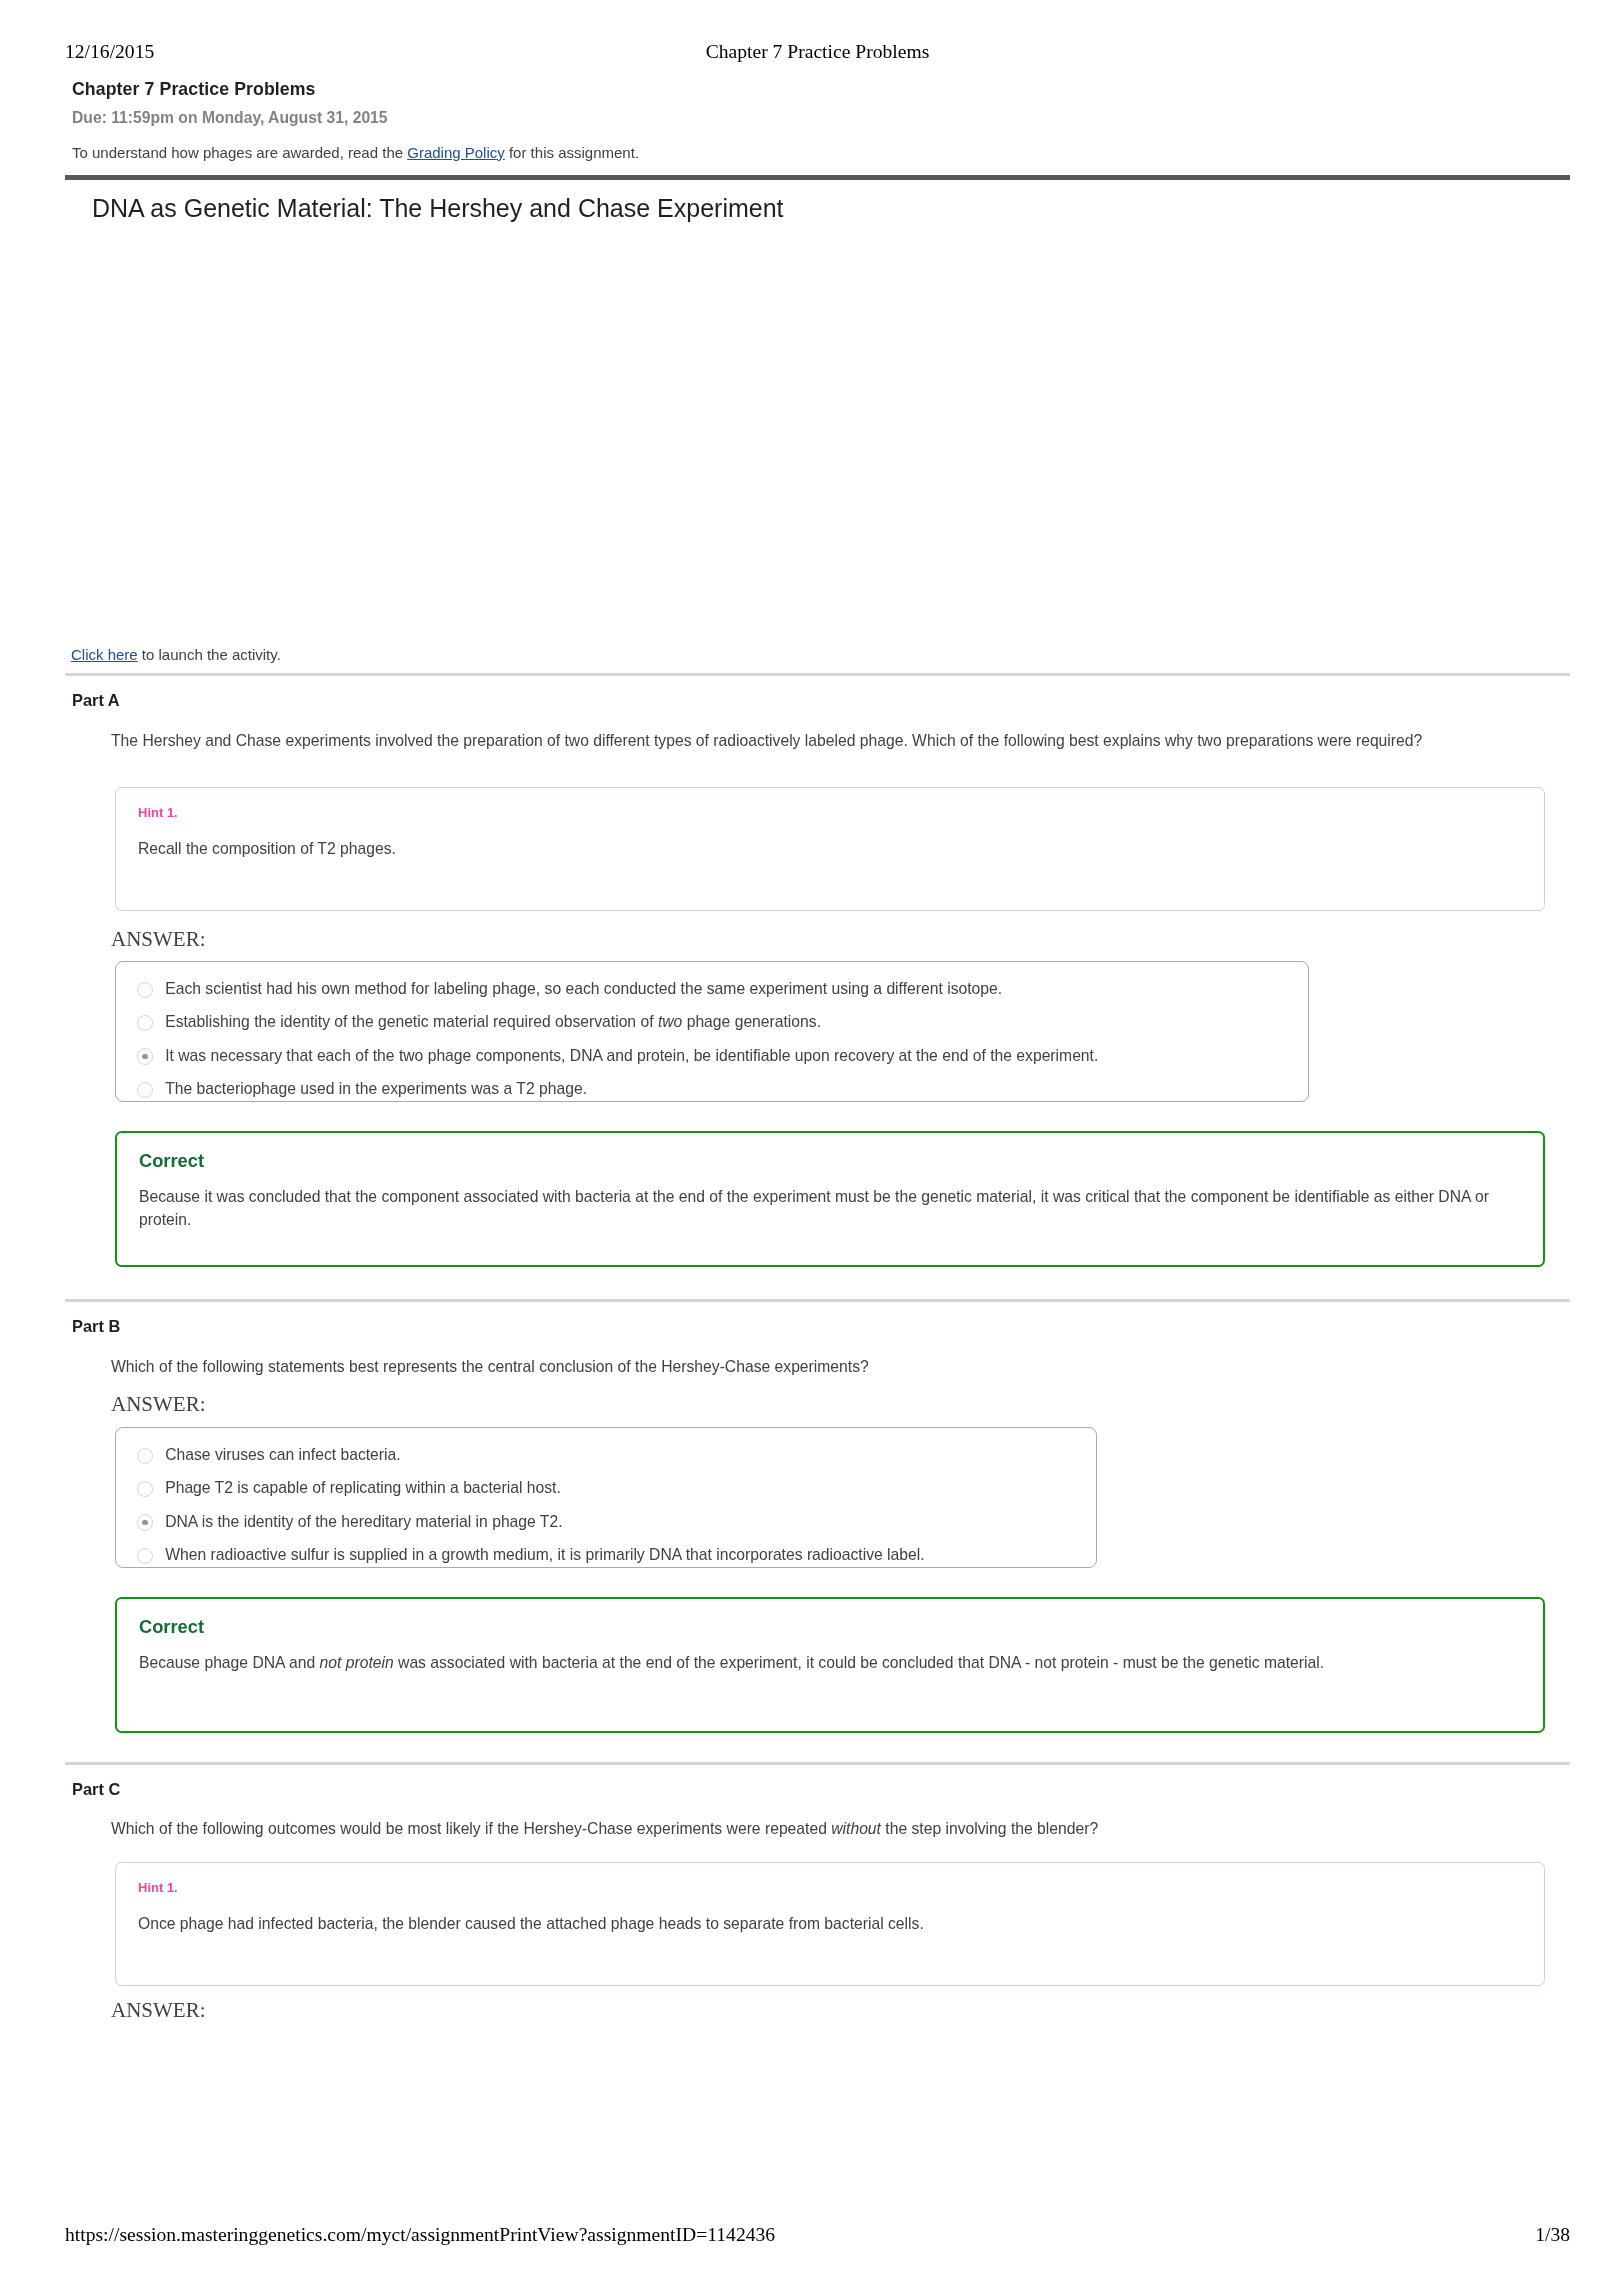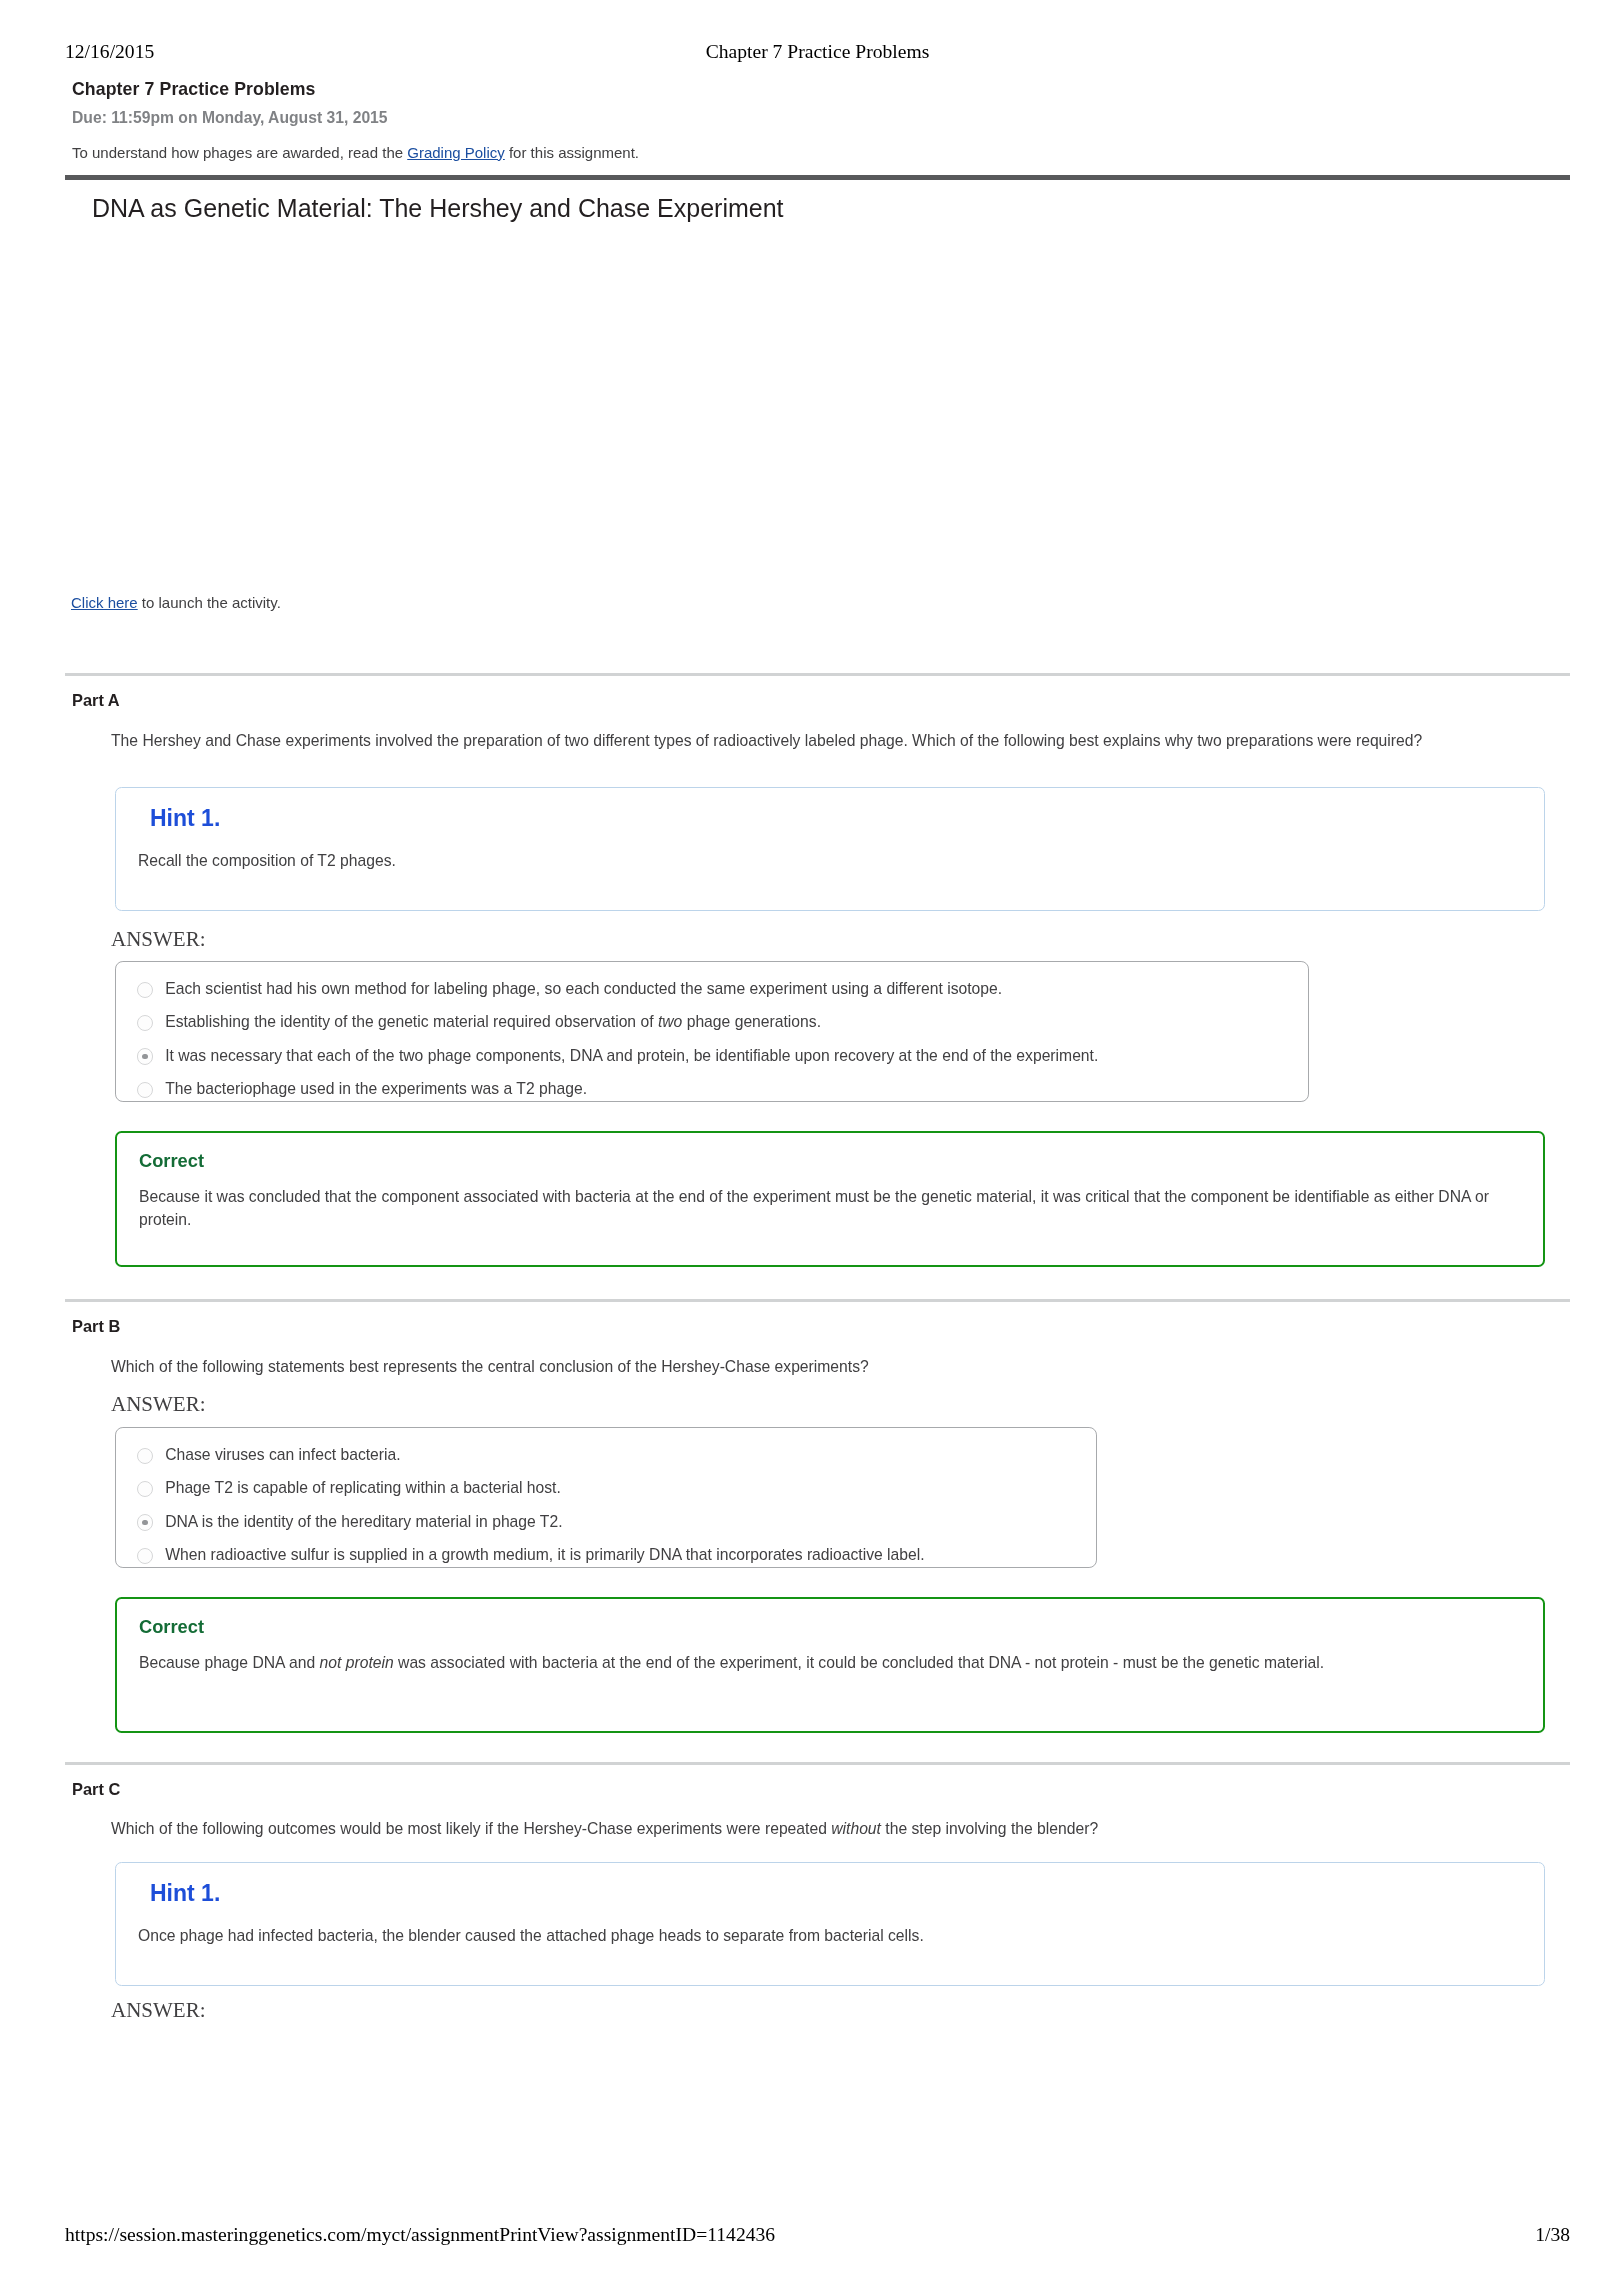--- a/index.html
+++ b/index.html
@@ -113,21 +113,21 @@
     position: absolute;
     left: 92px;
     top: 236px;
     width: 1440px;
     height: 380px;
     background: #ffffff;
   }
   .launch-line {
     position: absolute;
     left: 71px;
-    top: 594px;
+    top: 646px;
     font-size: 15px;
     color: #414042;
     line-height: 1.2;
   }
 
   
   .part-label {
     position: absolute;
     left: 72px;
     font-size: 16.4px;
@@ -156,24 +156,24 @@
   .hint-box {
     position: absolute;
     left: 115px;
     box-sizing: border-box;
     border: 1.3px solid #bcd4ea;
     border-radius: 6.5px;
     background: #ffffff;
     padding: 17px 22px 19.6px 22px;
   }
   .hint-title {
-    font-size: 23px;
-    font-weight: bold;
-    color: #1d4ed8;
-    margin: 0 0 17px 12px;
+    font-size: 13px;
+    font-weight: bold;
+    color: #ec4899;
+    margin: 0 0 17px 0;
     line-height: 1.2;
   }
   .hint-text {
     font-size: 15.7px;
     color: #414042;
     margin: 0;
     line-height: 1.4;
   }
 
   

